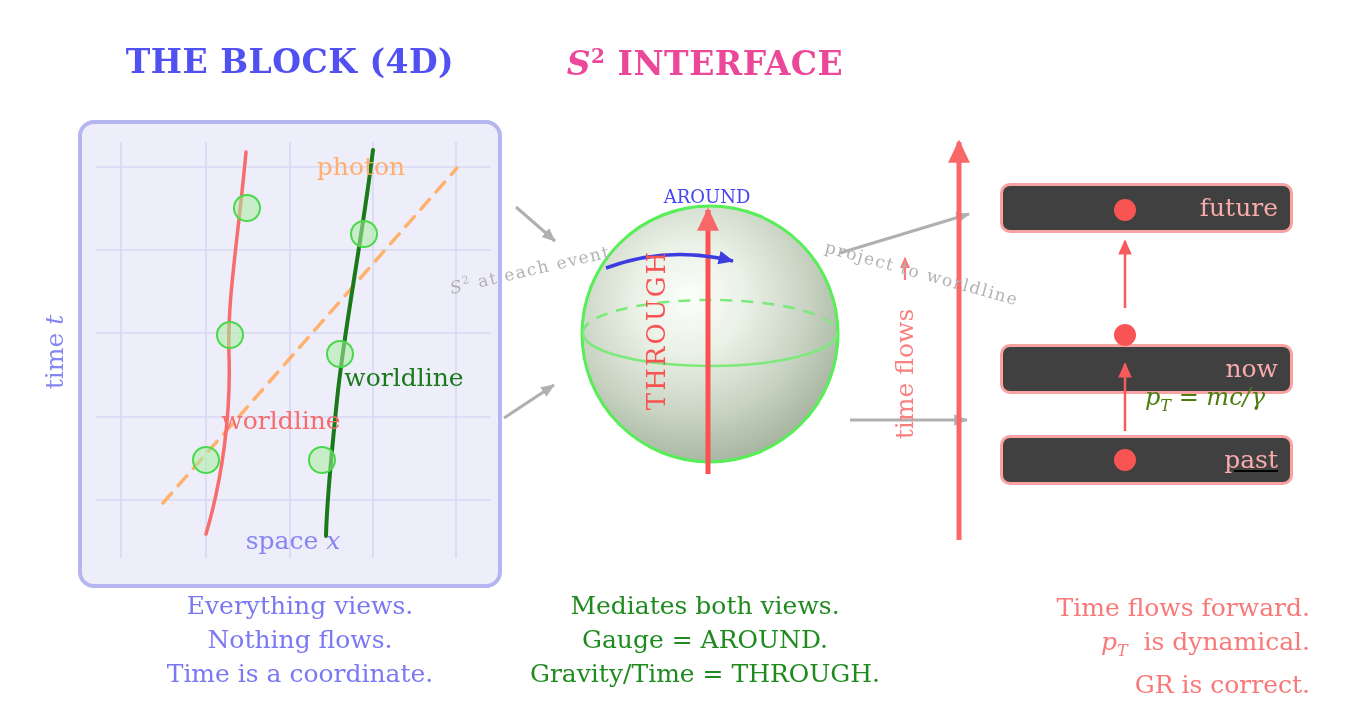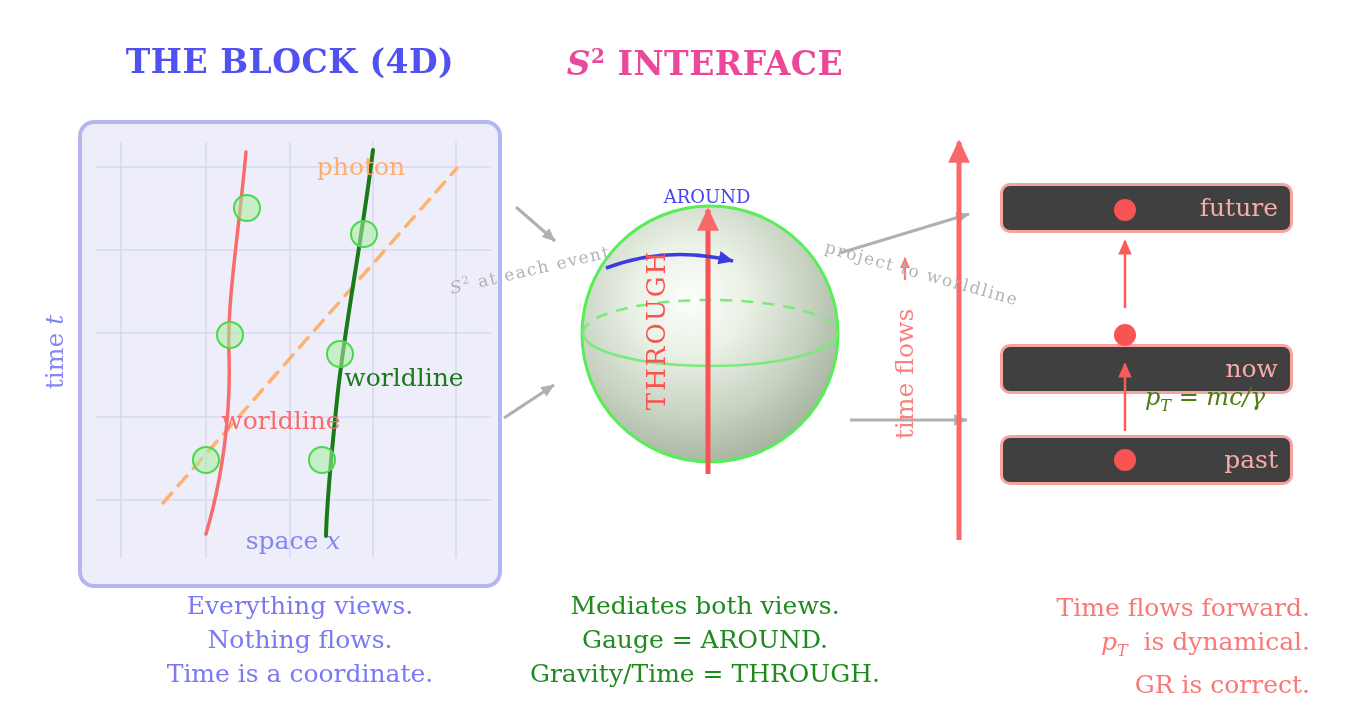--- a/index.html
+++ b/index.html
@@ -67,21 +67,21 @@
   </div>
 
   <div class="block-panel"></div>
 
   <div class="flow-box" style="top:183px;">
     <span class="flow-box-label">future</span>
   </div>
   <div class="flow-box" style="top:310px;margin-top:34px;">
     <span class="flow-box-label">now</span>
   </div>
-  <div class="flow-box" style="top:435px;">
+  <div class="flow-box" style="top:435px;text-decoration:underline;">
     <span class="flow-box-label">past</span>
   </div>
 
   <svg width="1355" height="728" viewBox="0 0 1355 728">
     <defs>
       <radialGradient id="sphereG" cx="42%" cy="36%" r="72%">
         <stop offset="0%" stop-color="#fcfefb"></stop>
         <stop offset="30%" stop-color="#eaf1e6"></stop>
         <stop offset="65%" stop-color="#c7d2c1"></stop>
         <stop offset="100%" stop-color="#9cab96"></stop>

